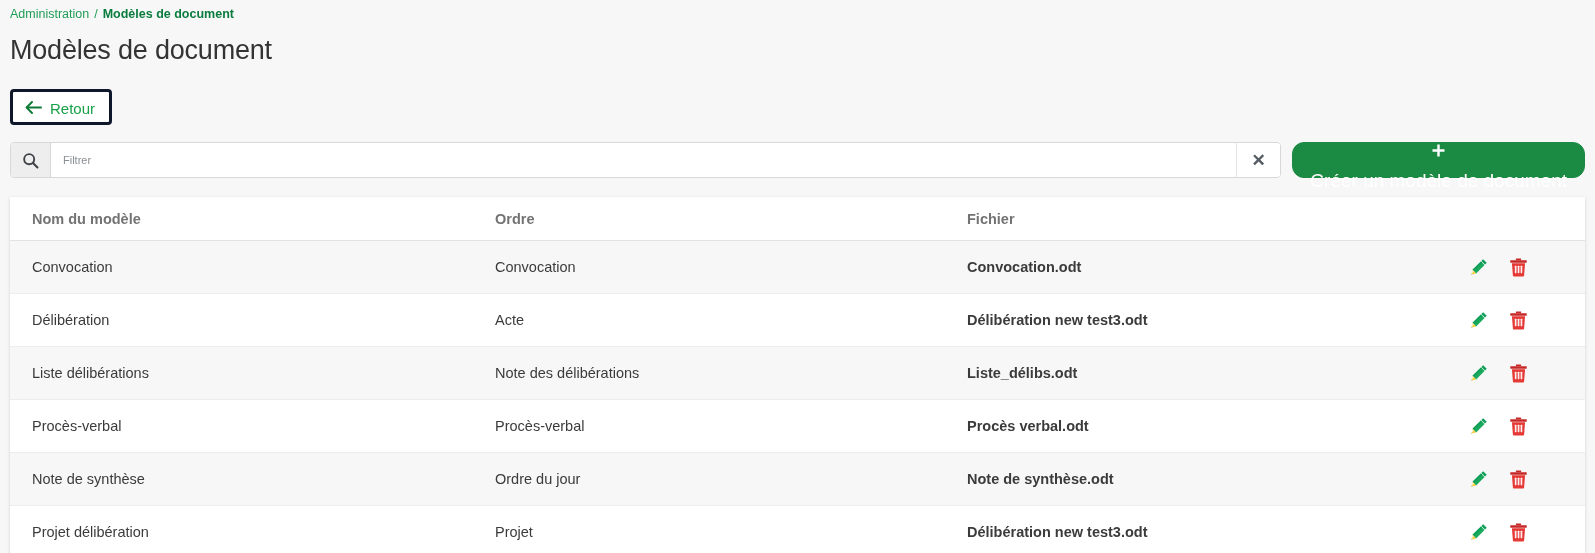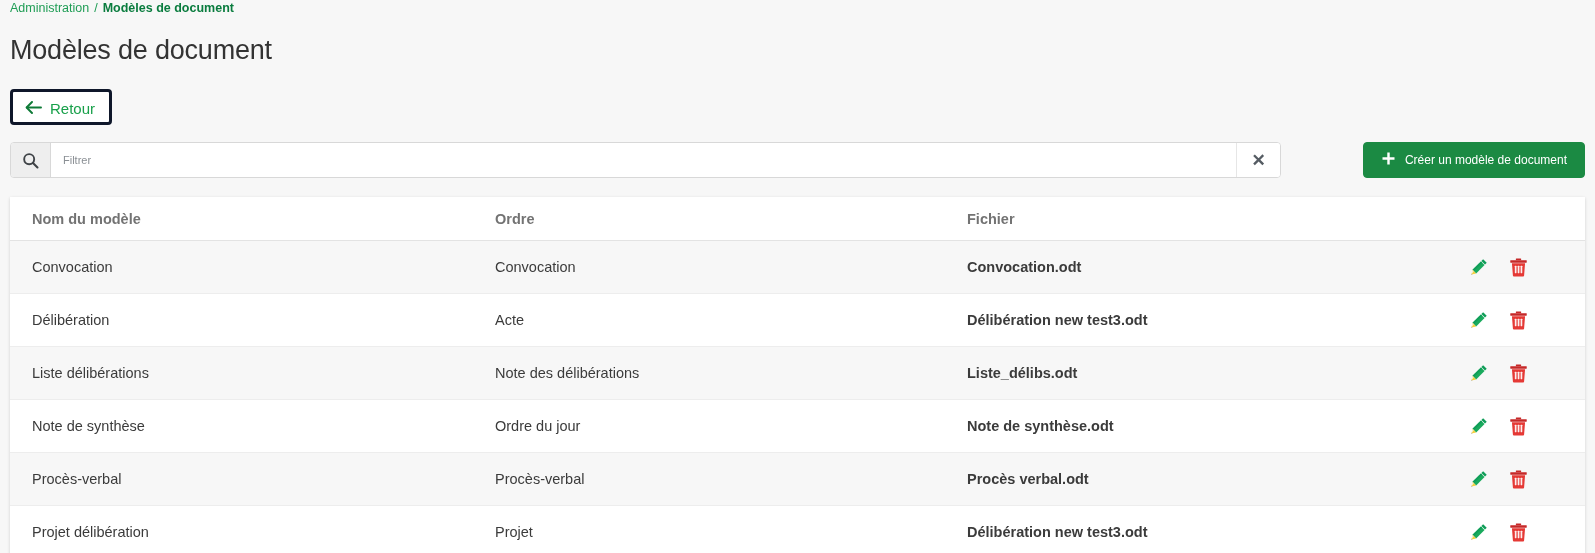--- a/index.html
+++ b/index.html
@@ -21,21 +21,21 @@
     position: relative;
     width: 1595px;
     height: 553px;
     padding: 0;
   }
 
   
   .breadcrumb {
     position: absolute;
     left: 10px;
-    top: 0;
+    top: 6px;
     font-size: 12.5px;
     line-height: 16px;
     white-space: nowrap;
   }
   .breadcrumb .crumb-link {
     color: #1f9d55;
     text-decoration: none;
     cursor: pointer;
   }
   .breadcrumb .crumb-sep {
@@ -145,26 +145,27 @@
     position: absolute;
     right: 0;
     top: 0;
     height: 36px;
     padding: 0 17px;
     display: inline-flex;
     align-items: center;
     gap: 9px;
     background: #1b8a43;
     border: 1px solid #1b8a43;
-    border-radius: 4px;
+    border-radius: 12px;
     color: #ffffff;
-    font-size: 12px;
+    font-size: 19px;
     font-family: "Liberation Sans", sans-serif;
     cursor: pointer;
     white-space: nowrap;
+    flex-direction: column;
   }
   .create-btn .plus-ico {
     font-size: 17px;
     font-weight: bold;
     line-height: 1;
     display: inline-block;
   }
 
   
   .table-card {
@@ -363,20 +364,49 @@
                       <path d="M4.5 7.1 h15 l-1.1 14.1 a1.1 1.1 0 0 1 -1.1 1.0 H6.7 a1.1 1.1 0 0 1 -1.1 -1.0 z" fill="#e53935"></path>
                       <rect x="7.8" y="10.0" width="1.9" height="8.6" rx="0.5" fill="#ffffff" opacity="0.92"></rect>
                       <rect x="11.1" y="10.0" width="1.9" height="8.6" rx="0.5" fill="#ffffff" opacity="0.92"></rect>
                       <rect x="14.4" y="10.0" width="1.9" height="8.6" rx="0.5" fill="#ffffff" opacity="0.92"></rect>
                     </svg></span>
                 </button>
               </div>
             </td>
           </tr>
           <tr>
+            <td class="col-name">Procès-verbal</td>
+            <td class="col-type">Procès-verbal</td>
+            <td class="col-file">Procès verbal.odt</td>
+            <td class="col-act">
+              <div class="actions">
+                <button class="icon-btn">
+                  <span><svg width="21" height="21" viewBox="0 0 24 24" aria-hidden="true">
+                      <path d="M17.3 2.6 l4.1 4.1 -2.0 2.0 -4.1 -4.1 z" fill="#0f9d58"></path>
+                      <path d="M14.8 5.1 l4.1 4.1 -9.6 9.6 -4.1 -4.1 z" fill="#1aaa5d"></path>
+                      <path d="M14.8 5.1 l1.5 1.5 -9.6 9.6 -1.5 -1.5 z" fill="#0f9d58"></path>
+                      <path d="M5.2 14.7 l4.1 4.1 -5.3 1.2 z" fill="#f4d03f"></path>
+                      <path d="M3.9 20.0 l1.3 -5.3 1.4 1.4 z" fill="#f7f2e0"></path>
+                      <path d="M3.9 20.0 l1.0 -0.25 -0.75 -0.75 z" fill="#3a3a3a"></path>
+                    </svg></span>
+                </button>
+                <button class="icon-btn">
+                  <span><svg width="21" height="21" viewBox="0 0 24 24" aria-hidden="true">
+                      <rect x="2.6" y="3.6" width="18.8" height="2.9" rx="0.4" fill="#c62828"></rect>
+                      <rect x="9.0" y="1.6" width="6.0" height="2.2" rx="0.5" fill="#c62828"></rect>
+                      <path d="M4.5 7.1 h15 l-1.1 14.1 a1.1 1.1 0 0 1 -1.1 1.0 H6.7 a1.1 1.1 0 0 1 -1.1 -1.0 z" fill="#e53935"></path>
+                      <rect x="7.8" y="10.0" width="1.9" height="8.6" rx="0.5" fill="#ffffff" opacity="0.92"></rect>
+                      <rect x="11.1" y="10.0" width="1.9" height="8.6" rx="0.5" fill="#ffffff" opacity="0.92"></rect>
+                      <rect x="14.4" y="10.0" width="1.9" height="8.6" rx="0.5" fill="#ffffff" opacity="0.92"></rect>
+                    </svg></span>
+                </button>
+              </div>
+            </td>
+          </tr>
+          <tr>
             <td class="col-name">Note de synthèse</td>
             <td class="col-type">Ordre du jour</td>
             <td class="col-file">Note de synthèse.odt</td>
             <td class="col-act">
               <div class="actions">
                 <button class="icon-btn">
                   <span><svg width="21" height="21" viewBox="0 0 24 24" aria-hidden="true">
                       <path d="M17.3 2.6 l4.1 4.1 -2.0 2.0 -4.1 -4.1 z" fill="#0f9d58"></path>
                       <path d="M14.8 5.1 l4.1 4.1 -9.6 9.6 -4.1 -4.1 z" fill="#1aaa5d"></path>
                       <path d="M14.8 5.1 l1.5 1.5 -9.6 9.6 -1.5 -1.5 z" fill="#0f9d58"></path>
@@ -392,49 +422,20 @@
                       <path d="M4.5 7.1 h15 l-1.1 14.1 a1.1 1.1 0 0 1 -1.1 1.0 H6.7 a1.1 1.1 0 0 1 -1.1 -1.0 z" fill="#e53935"></path>
                       <rect x="7.8" y="10.0" width="1.9" height="8.6" rx="0.5" fill="#ffffff" opacity="0.92"></rect>
                       <rect x="11.1" y="10.0" width="1.9" height="8.6" rx="0.5" fill="#ffffff" opacity="0.92"></rect>
                       <rect x="14.4" y="10.0" width="1.9" height="8.6" rx="0.5" fill="#ffffff" opacity="0.92"></rect>
                     </svg></span>
                 </button>
               </div>
             </td>
           </tr>
           <tr>
-            <td class="col-name">Procès-verbal</td>
-            <td class="col-type">Procès-verbal</td>
-            <td class="col-file">Procès verbal.odt</td>
-            <td class="col-act">
-              <div class="actions">
-                <button class="icon-btn">
-                  <span><svg width="21" height="21" viewBox="0 0 24 24" aria-hidden="true">
-                      <path d="M17.3 2.6 l4.1 4.1 -2.0 2.0 -4.1 -4.1 z" fill="#0f9d58"></path>
-                      <path d="M14.8 5.1 l4.1 4.1 -9.6 9.6 -4.1 -4.1 z" fill="#1aaa5d"></path>
-                      <path d="M14.8 5.1 l1.5 1.5 -9.6 9.6 -1.5 -1.5 z" fill="#0f9d58"></path>
-                      <path d="M5.2 14.7 l4.1 4.1 -5.3 1.2 z" fill="#f4d03f"></path>
-                      <path d="M3.9 20.0 l1.3 -5.3 1.4 1.4 z" fill="#f7f2e0"></path>
-                      <path d="M3.9 20.0 l1.0 -0.25 -0.75 -0.75 z" fill="#3a3a3a"></path>
-                    </svg></span>
-                </button>
-                <button class="icon-btn">
-                  <span><svg width="21" height="21" viewBox="0 0 24 24" aria-hidden="true">
-                      <rect x="2.6" y="3.6" width="18.8" height="2.9" rx="0.4" fill="#c62828"></rect>
-                      <rect x="9.0" y="1.6" width="6.0" height="2.2" rx="0.5" fill="#c62828"></rect>
-                      <path d="M4.5 7.1 h15 l-1.1 14.1 a1.1 1.1 0 0 1 -1.1 1.0 H6.7 a1.1 1.1 0 0 1 -1.1 -1.0 z" fill="#e53935"></path>
-                      <rect x="7.8" y="10.0" width="1.9" height="8.6" rx="0.5" fill="#ffffff" opacity="0.92"></rect>
-                      <rect x="11.1" y="10.0" width="1.9" height="8.6" rx="0.5" fill="#ffffff" opacity="0.92"></rect>
-                      <rect x="14.4" y="10.0" width="1.9" height="8.6" rx="0.5" fill="#ffffff" opacity="0.92"></rect>
-                    </svg></span>
-                </button>
-              </div>
-            </td>
-          </tr>
-          <tr>
             <td class="col-name">Projet délibération</td>
             <td class="col-type">Projet</td>
             <td class="col-file">Délibération new test3.odt</td>
             <td class="col-act">
               <div class="actions">
                 <button class="icon-btn">
                   <span><svg width="21" height="21" viewBox="0 0 24 24" aria-hidden="true">
                       <path d="M17.3 2.6 l4.1 4.1 -2.0 2.0 -4.1 -4.1 z" fill="#0f9d58"></path>
                       <path d="M14.8 5.1 l4.1 4.1 -9.6 9.6 -4.1 -4.1 z" fill="#1aaa5d"></path>
                       <path d="M14.8 5.1 l1.5 1.5 -9.6 9.6 -1.5 -1.5 z" fill="#0f9d58"></path>

